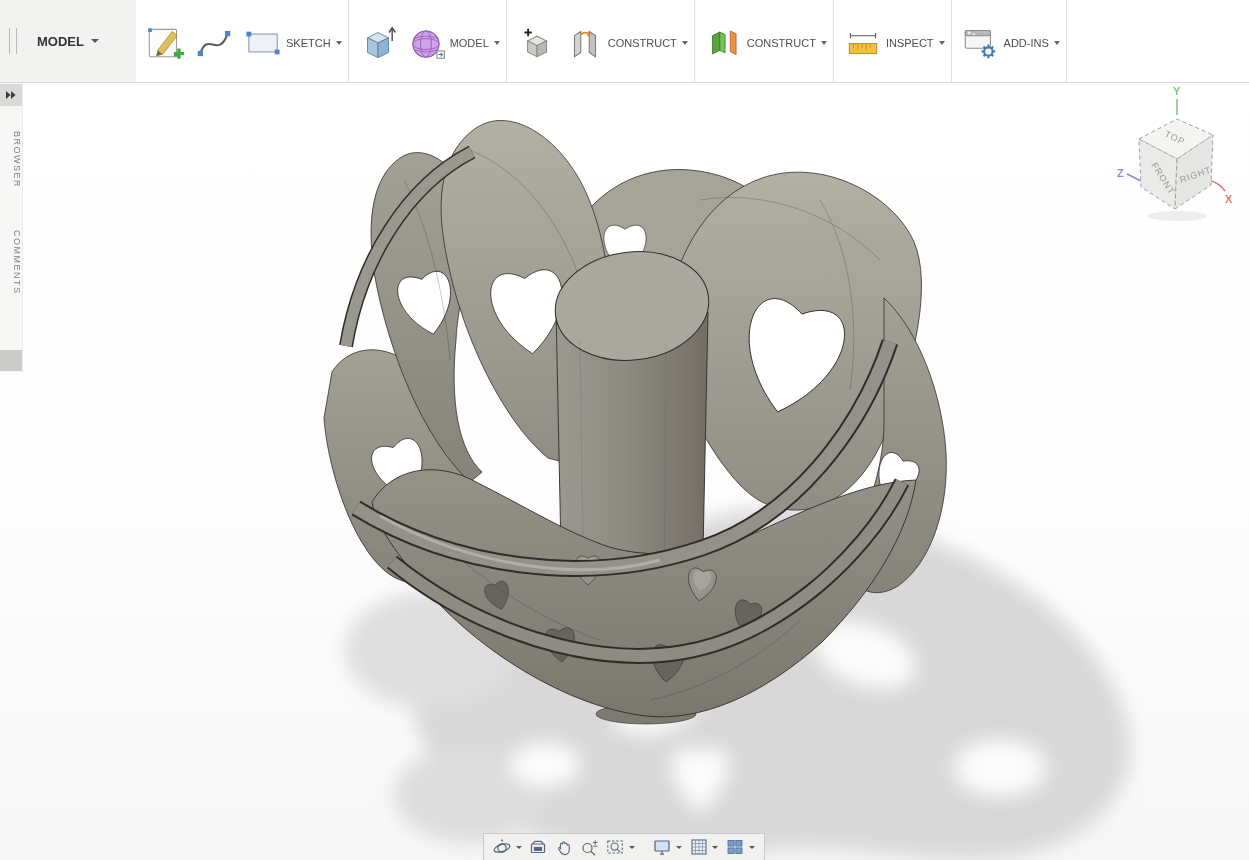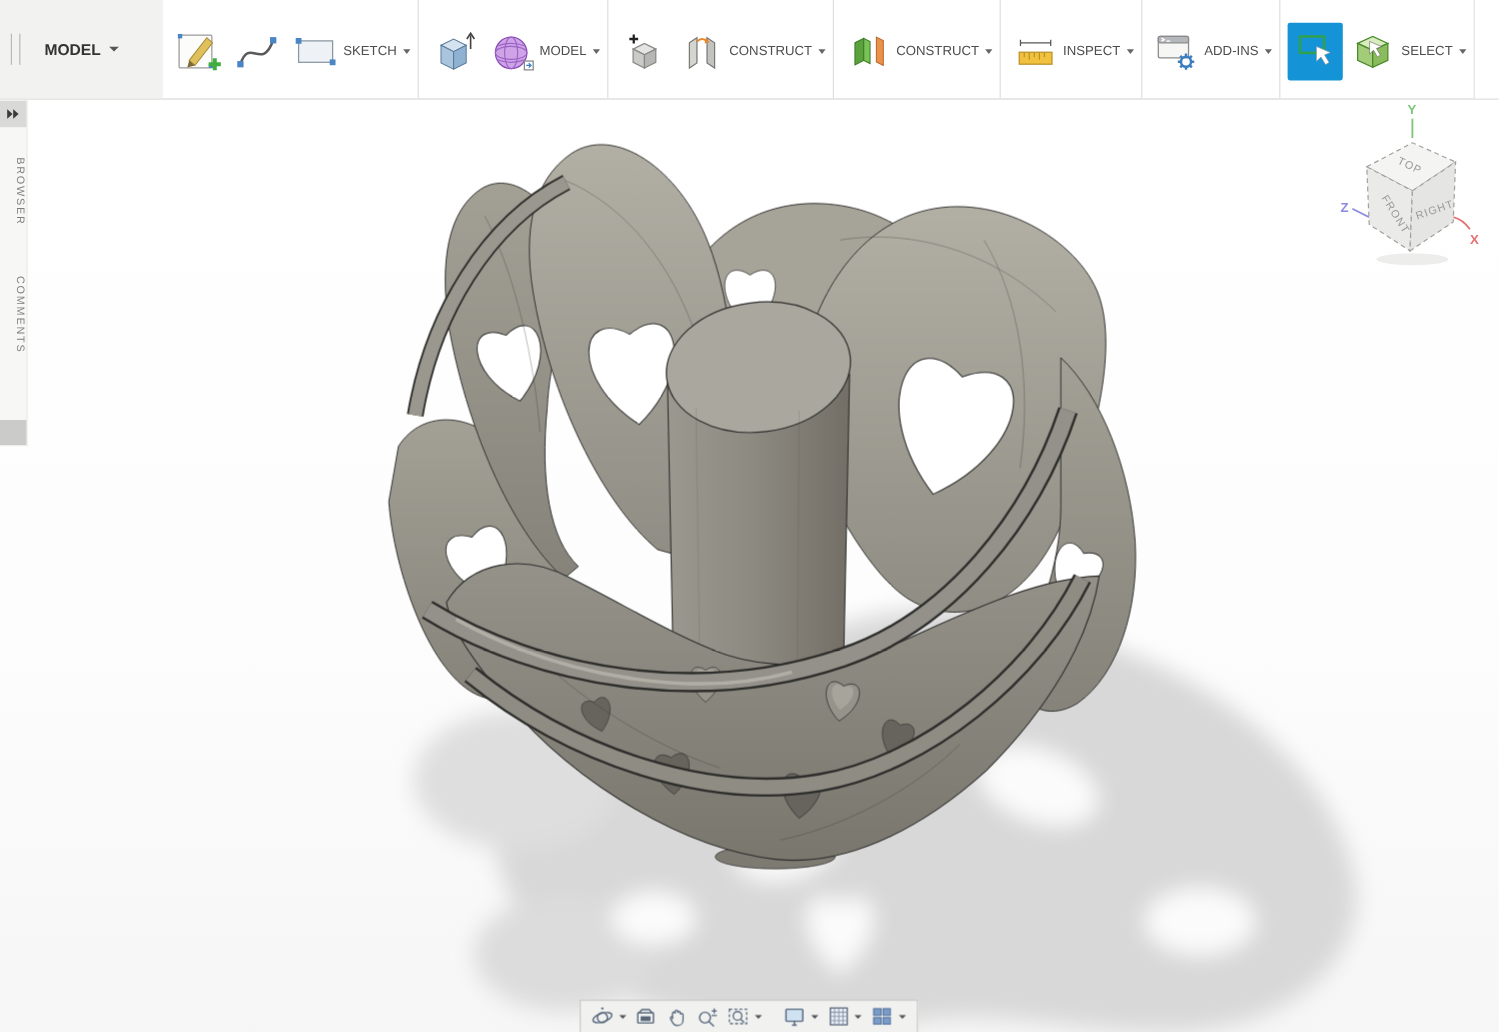--- a/index.html
+++ b/index.html
@@ -207,42 +207,20 @@
             </g>
           </svg>
         </button>
       </div>
       <div class="group-label">
         <span>ADD-INS</span>
         <span class="gl-caret"></span>
       </div>
     </div>
 
-    <div class="tgroup">
-      <div class="icons-row">
-        <button class="tool-btn active">
-          <svg width="40" height="42" viewBox="0 0 38 40">
-            <rect x="7" y="8" width="19" height="13" fill="none" stroke="#2ea04e" stroke-width="2"></rect>
-            <path d="M20 16 l11 4.8 -4.6 1.8 3.6 6 -2.8 1.7 -3.6 -6 -3.6 3.4 Z" fill="#fff" stroke="#999" stroke-width="0.5"></path>
-          </svg>
-        </button>
-        <button class="tool-btn">
-          <svg width="42" height="42" viewBox="0 0 40 40">
-            <polygon points="7,13.5 19,8 31,13.5 19,19" fill="#d8ecc0" stroke="#4a8a2a"></polygon>
-            <polygon points="7,13.5 19,19 19,32.5 7,27" fill="#a2cc78" stroke="#4a8a2a"></polygon>
-            <polygon points="19,19 31,13.5 31,27 19,32.5" fill="#8abc5e" stroke="#4a8a2a"></polygon>
-            <path d="M16.5 12 l9.5 4 -4 1.6 3.1 5.2 -2.4 1.4 -3.1 -5.2 -3.1 2.9 Z" fill="#fff" stroke="#666" stroke-width="0.5"></path>
-          </svg>
-        </button>
-      </div>
-      <div class="group-label">
-        <span>SELECT</span>
-        <span class="gl-caret"></span>
-      </div>
-    </div>
 
     <div id="toolbar-filler"></div>
   </header>
 
   <aside id="left-strip">
     <div id="expand-tab">
       <svg width="12" height="10" viewBox="0 0 12 10">
         <path d="M1 1 L5.5 5 L1 9 Z" fill="#3a3a3a"></path>
         <path d="M6 1 L10.5 5 L6 9 Z" fill="#3a3a3a"></path>
       </svg>

